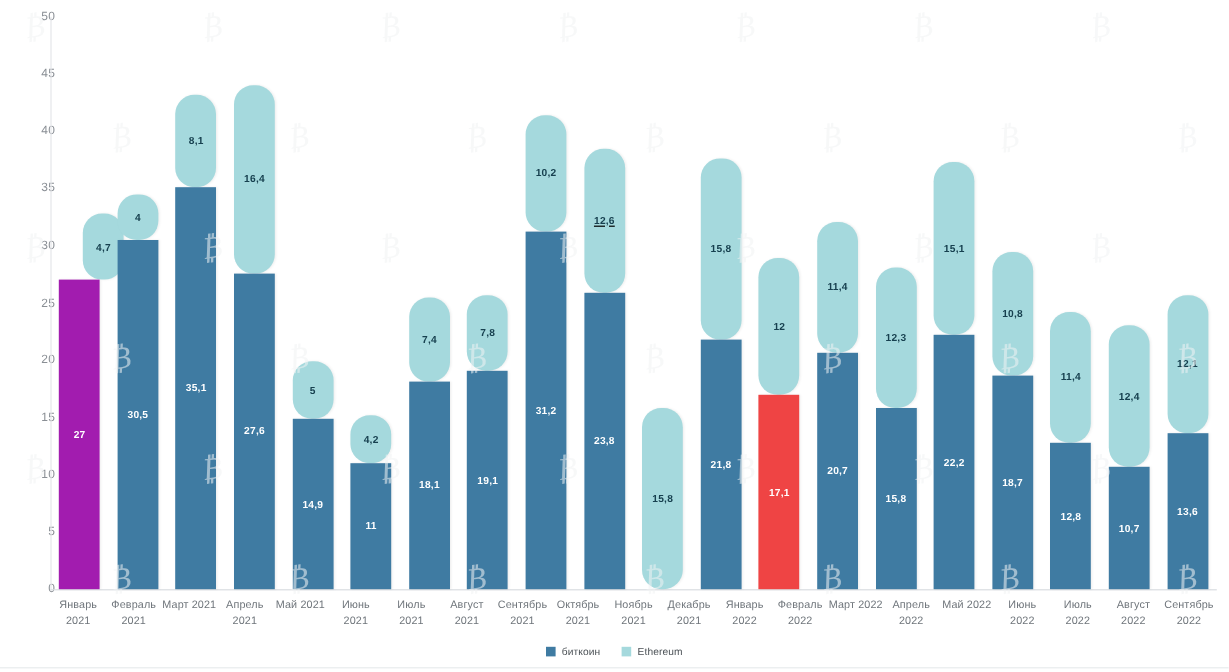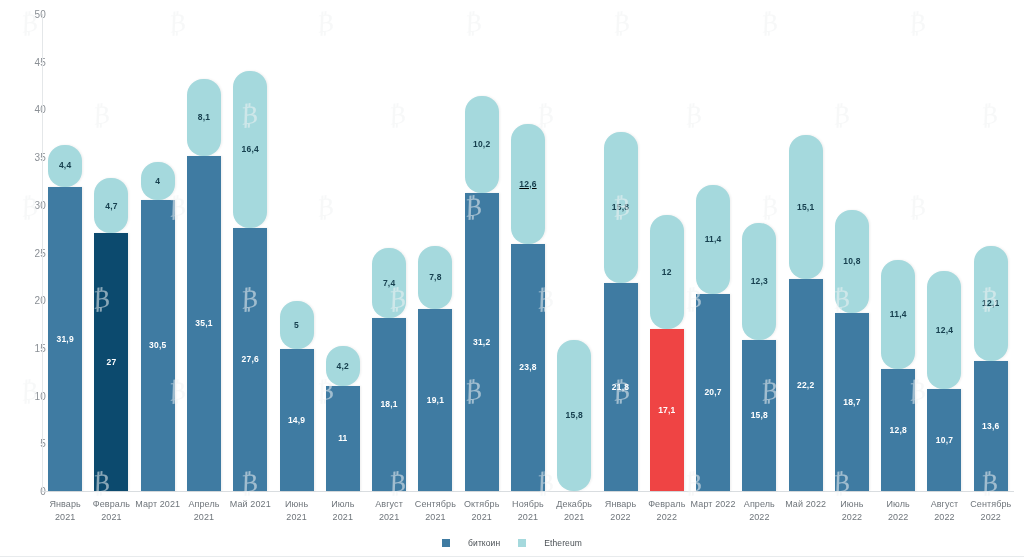--- a/index.html
+++ b/index.html
@@ -165,21 +165,21 @@
     width: 1024px;
     display: flex;
     justify-content: center;
     align-items: center;
     gap: 18px;
     z-index: 6;
   }
   .legend-item {
     display: flex;
     align-items: center;
-    gap: 18px;
+    gap: 5px;
     text-align: center;
   }
   .legend-swatch {
     width: 8px;
     height: 8px;
     display: inline-block;
   }
   .legend-label {
     font-size: 8.5px;
     color: #4a5055;
@@ -258,34 +258,24 @@
       <div class="y-tick" style="top: 429.3px;">5</div>
       <div class="y-tick" style="top: 477px;">0</div>
     </div>
 
   <div class="axis-line-vert"></div>
   <div class="axis-line"></div>
 
   <div class="bars">
       <div class="bar-col">
         <div class="bar-stack">
-          <div class="seg seg-eth" style="height: 41.976px; background: rgb(165, 217, 221);">
-            <span class="seg-label">4,4</span>
-          </div>
-          <div class="seg seg-btc" style="height: 304.326px; background: rgb(63, 123, 162);">
-            <span class="seg-label">31,9</span>
-          </div>
-        </div>
-      </div>
-      <div class="bar-col">
-        <div class="bar-stack">
-          <div class="seg seg-eth" style="height: 55px; background: rgb(165, 217, 221);">
+          <div class="seg seg-eth" style="height: 55px; background: rgb(165, 217, 221); margin-left: 20px;">
             <span class="seg-label">4,7</span>
           </div>
-          <div class="seg seg-btc" style="height: 257.58px; background: #0c4a6e;">
+          <div class="seg seg-btc" style="height: 257.58px; background: #a21caf;">
             <span class="seg-label">27</span>
           </div>
         </div>
       </div>
       <div class="bar-col">
         <div class="bar-stack">
           <div class="seg seg-eth" style="height: 38.16px; background: rgb(165, 217, 221);">
             <span class="seg-label">4</span>
           </div>
           <div class="seg seg-btc" style="height: 290.97px; background: rgb(63, 123, 162);">

